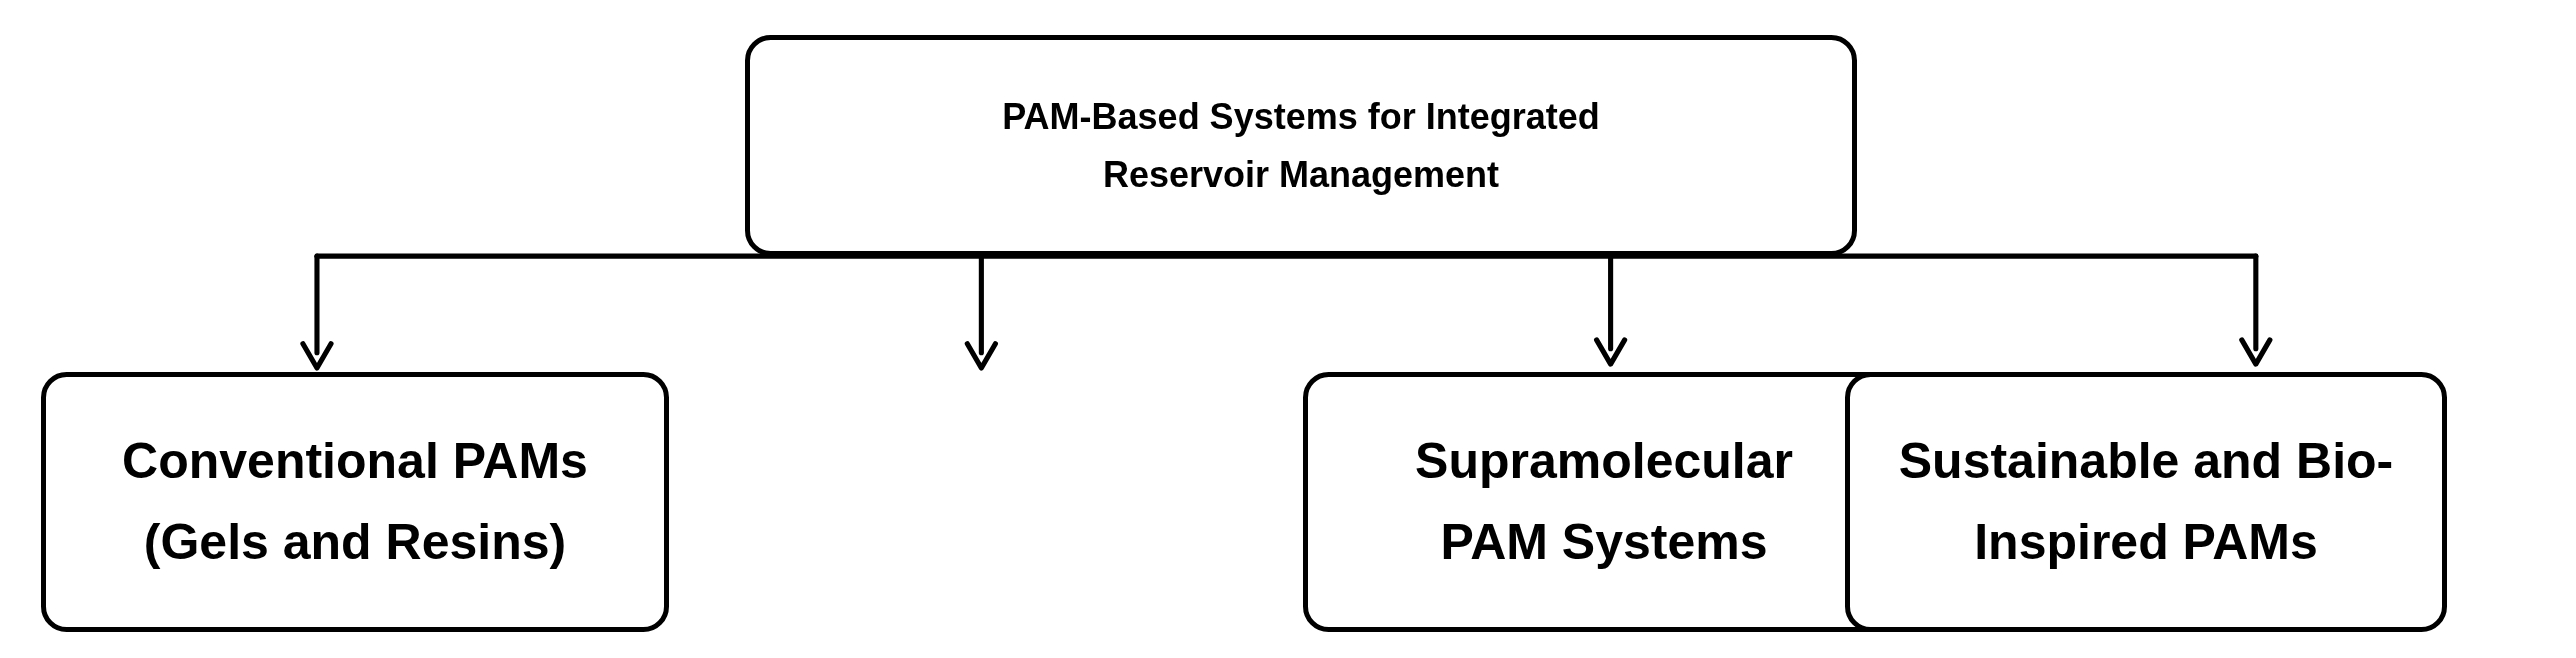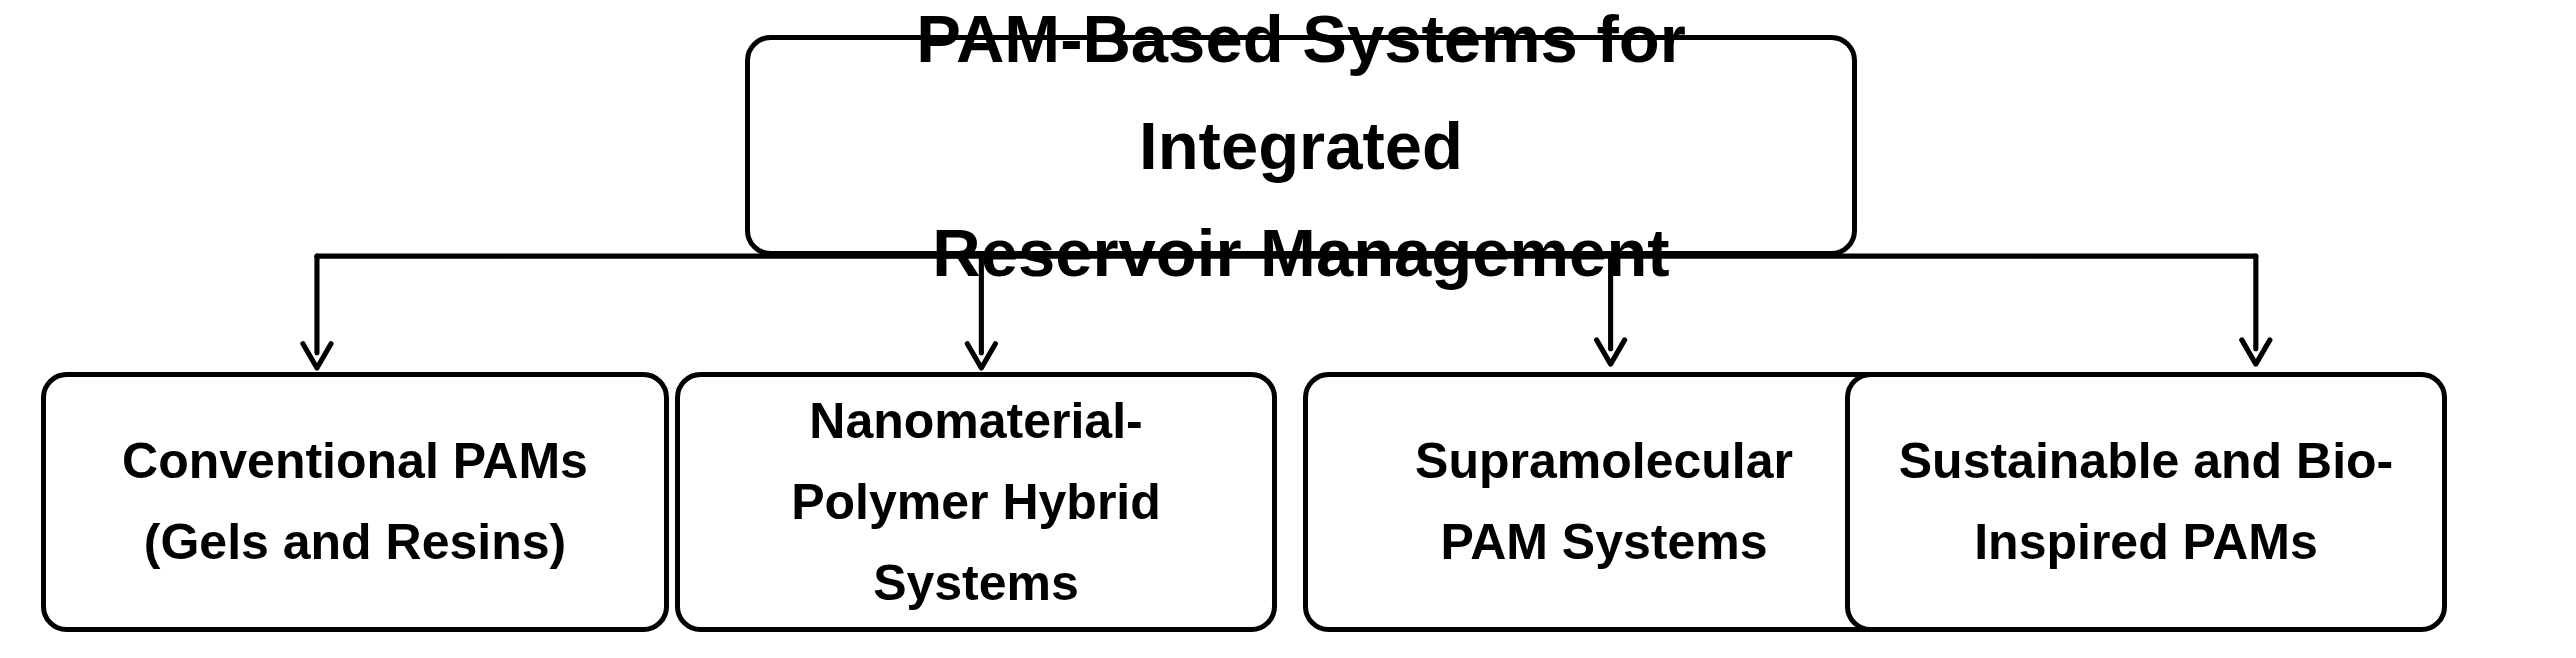--- a/index.html
+++ b/index.html
@@ -37,21 +37,21 @@
   }
   .node .label {
     white-space: pre-line;
     width: 100%;
   }
   .node.root {
     left: 745px;
     top: 35px;
     width: 1112px;
     height: 221px;
-    font-size: 67px;
+    font-size: 36px;
     line-height: 1.6;
   }
   .node.child {
     top: 372px;
     height: 260px;
     font-size: 50px;
     line-height: 1.62;
   }
   #child-0 { left: 41px;   width: 628px; }
   #child-1 { left: 675px; width: 602px; }
@@ -86,25 +86,20 @@
   <div class="node root">
     <div class="label">PAM-Based Systems for Integrated
 Reservoir Management</div>
   </div>
 
   <div class="node child" id="child-0">
     <div class="label">Conventional PAMs
 (Gels and Resins)</div>
   </div>
 
-  <div class="node child" id="child-1">
-    <div class="label">Nanomaterial-
-Polymer Hybrid
-Systems</div>
-  </div>
 
   <div class="node child" id="child-2">
     <div class="label">Supramolecular
 PAM Systems</div>
   </div>
 
   <div class="node child" id="child-3">
     <div class="label">Sustainable and Bio-
 Inspired PAMs</div>
   </div>

